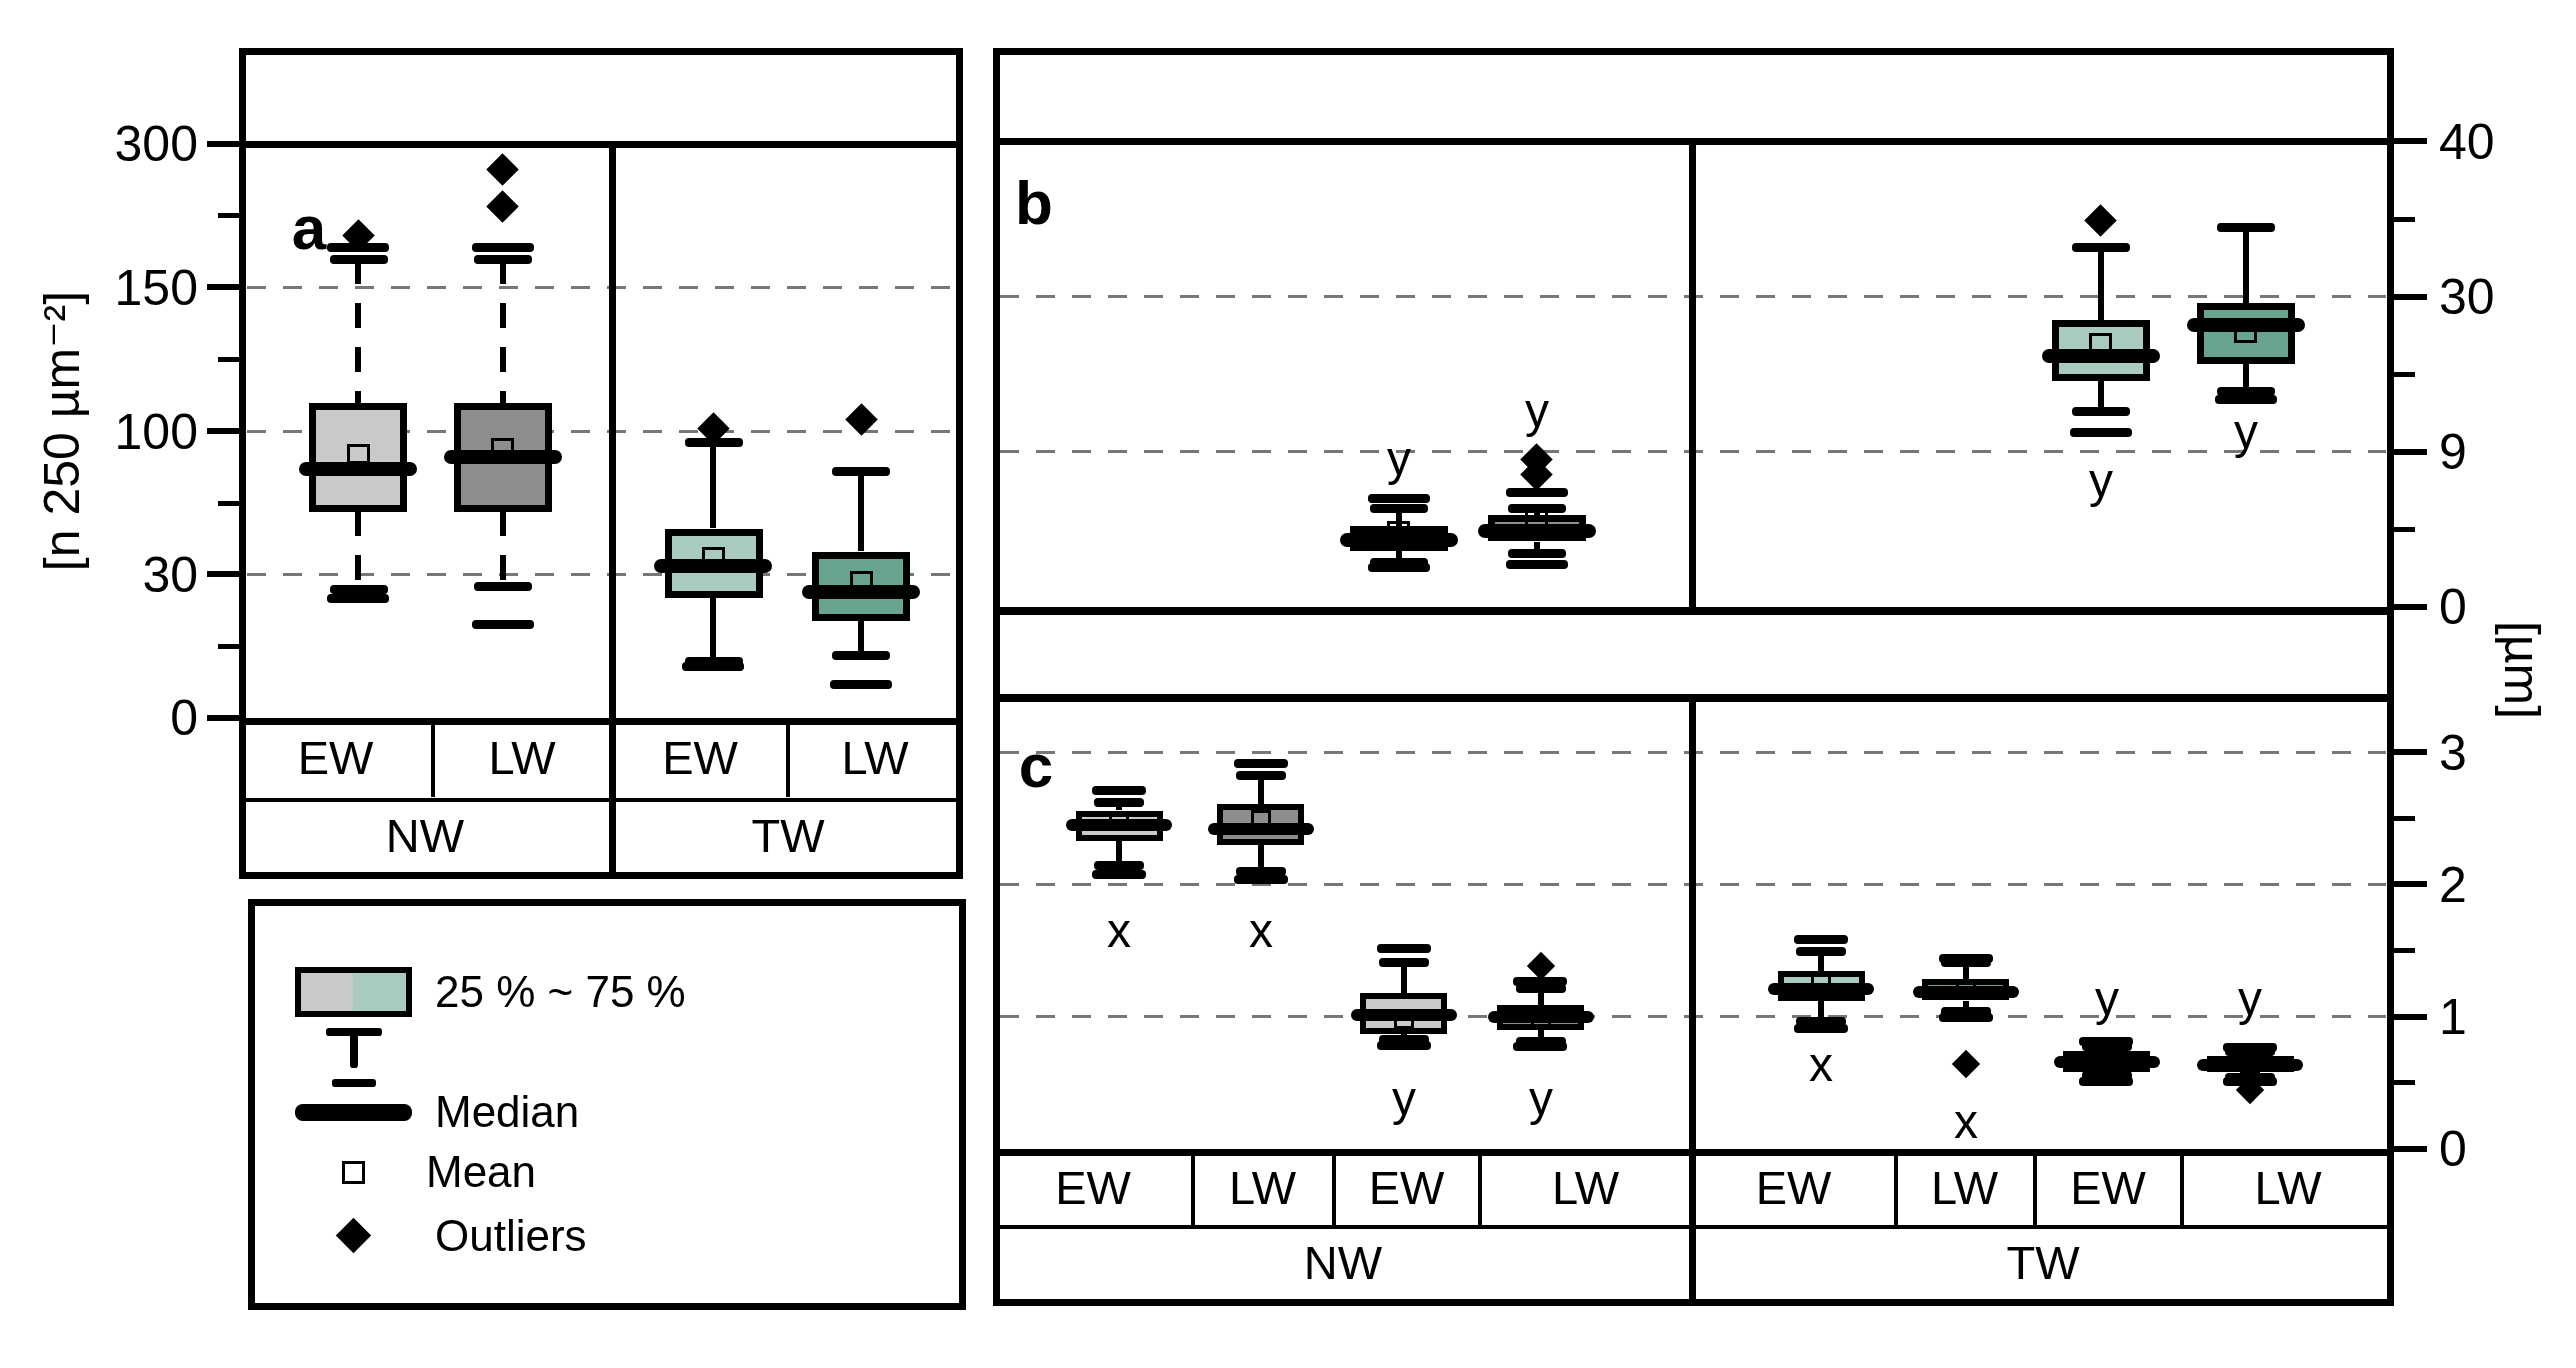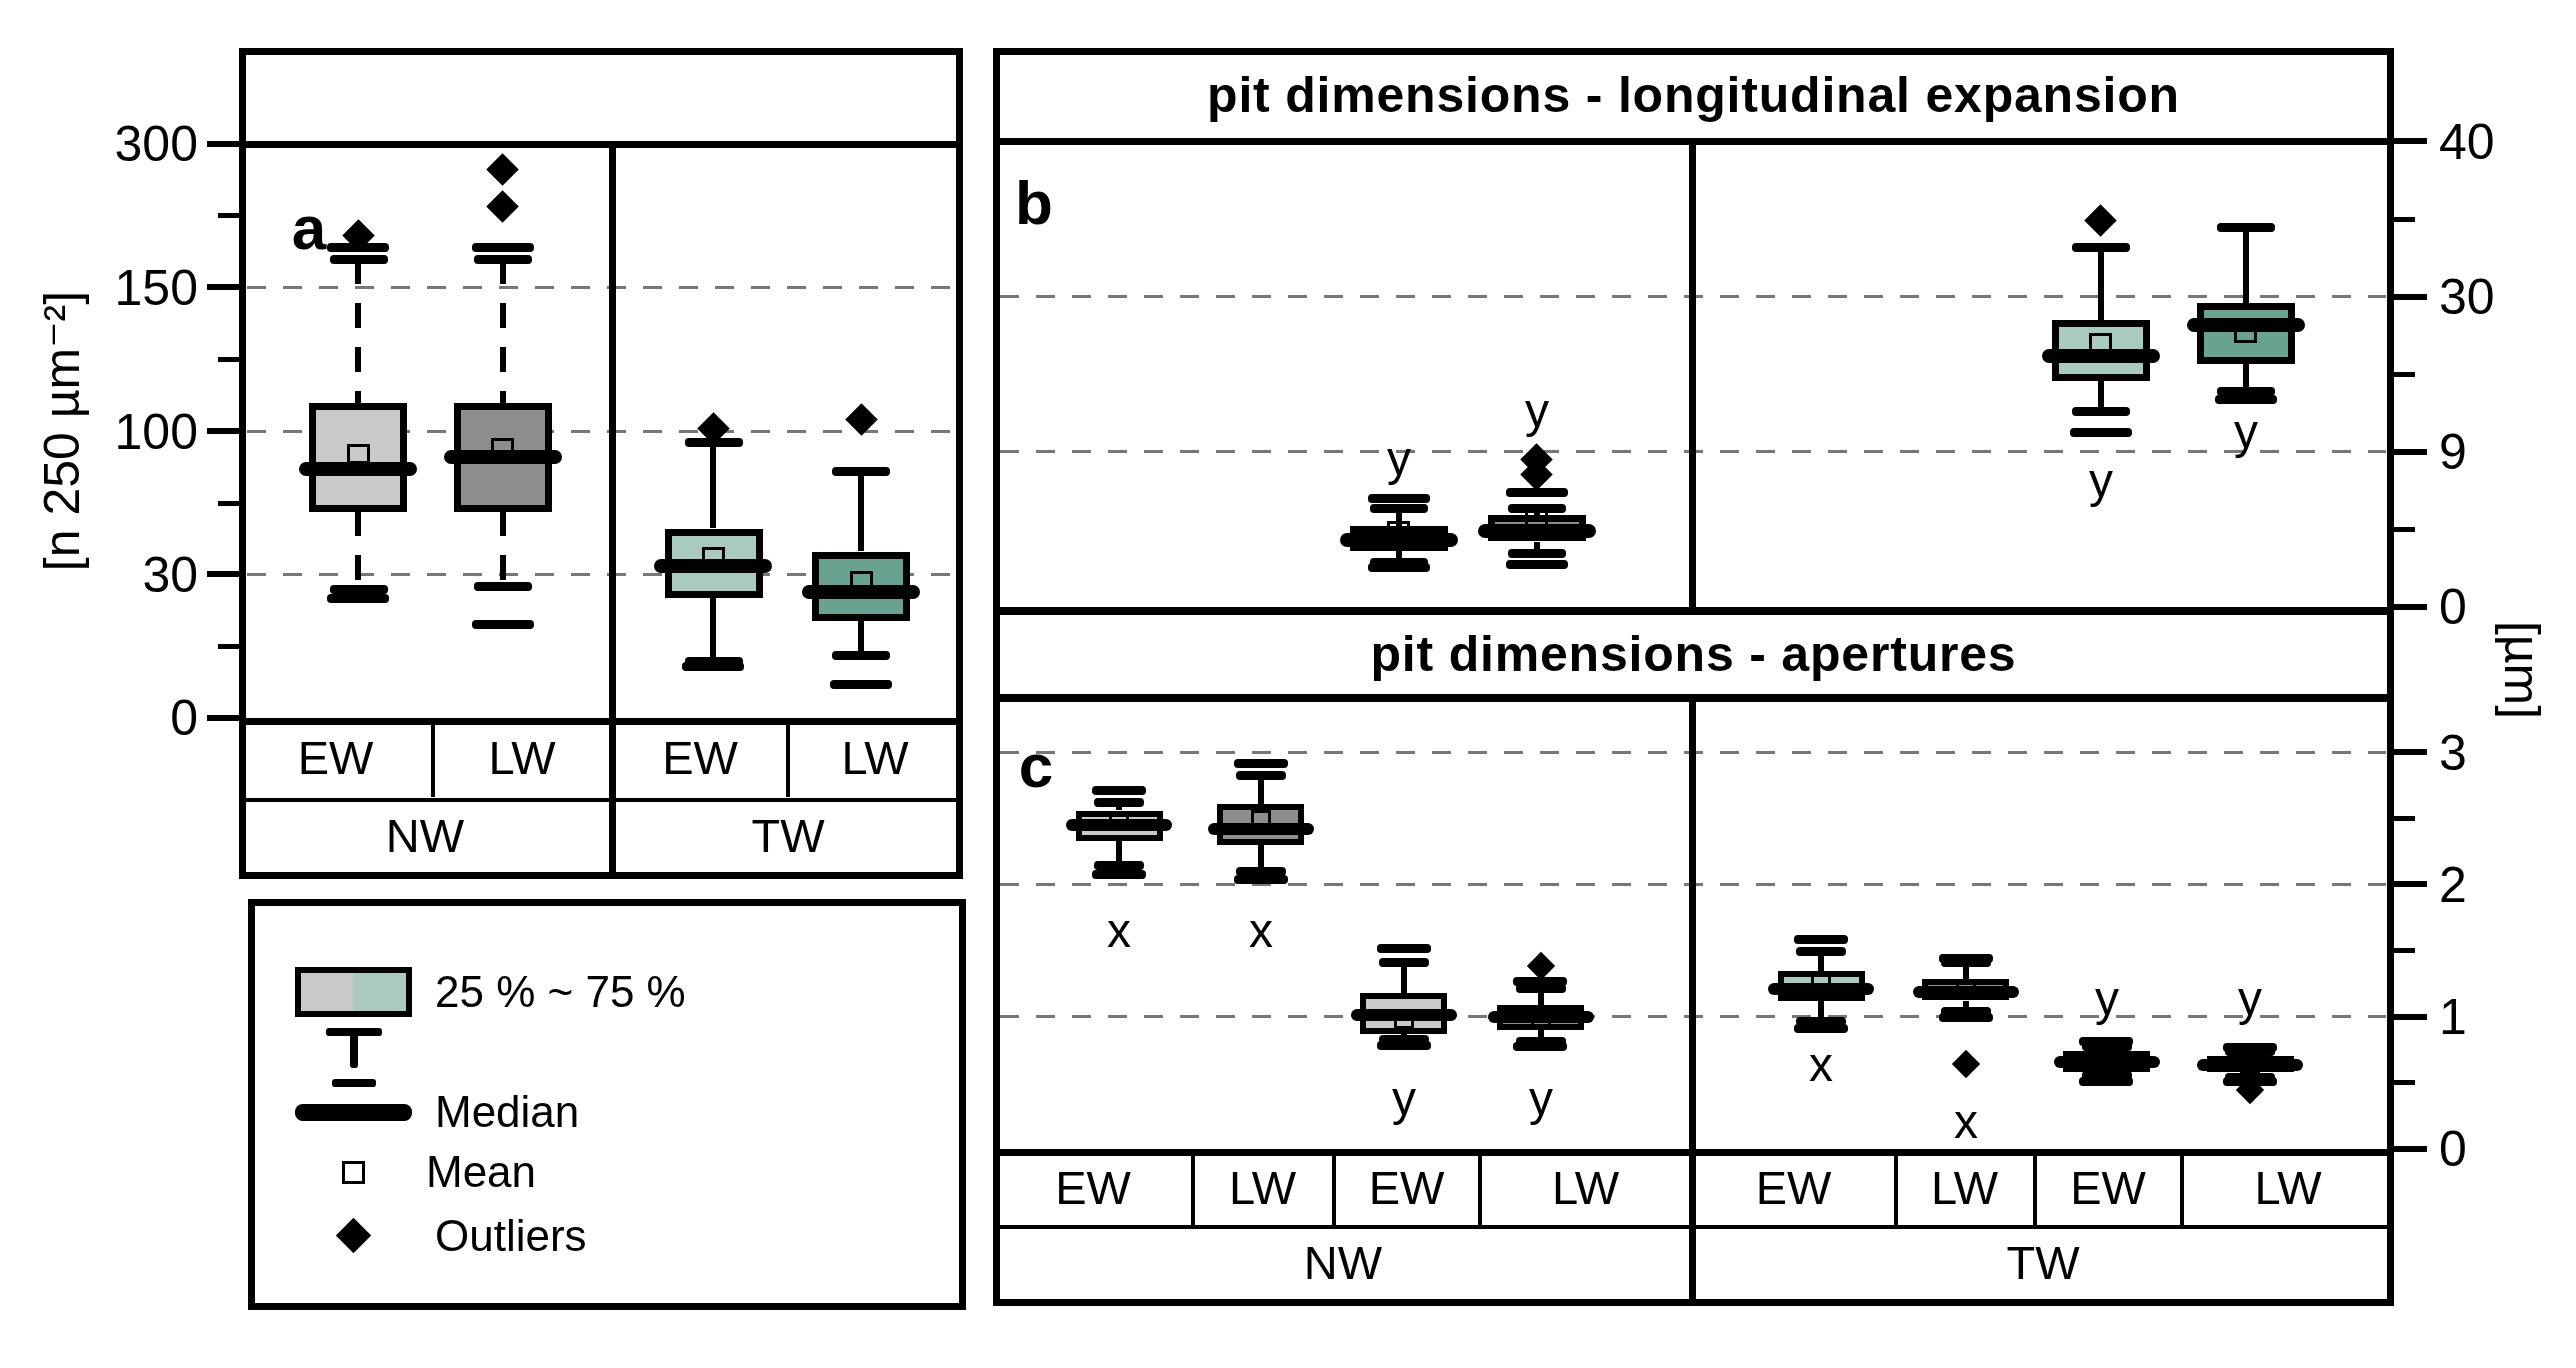--- a/index.html
+++ b/index.html
@@ -22,26 +22,20 @@
 </style>
 </head>
 <body>
 
 <div id="canvas">
 
   <div class="frame" id="frame-a" style="left:239px;top:48px;width:724px;height:831px;"></div>
   <div class="frame" id="frame-right" style="left:993px;top:48px;width:1401px;height:1258px;"></div>
   <div class="frame" id="frame-legend" style="left:248px;top:899px;width:718px;height:411px;"></div>
 
-  <div class="band" id="band-b" style="left:993px;top:51px;width:1401px;height:88px;">
-    <span>pit dimensions - longitudinal expansion</span>
-  </div>
-  <div class="band" id="band-c" style="left:993px;top:616px;width:1401px;height:76px;">
-    <span>pit dimensions - apertures</span>
-  </div>
 
   <div class="panel-letter" style="left:309px;top:227px;">a</div>
   <div class="panel-letter" style="left:1034px;top:202px;">b</div>
   <div class="panel-letter" style="left:1036px;top:765px;">c</div>
 
   <div class="rot-left" style="left:62px;top:431px;">[n 250 µm⁻²]</div>
   <div class="rot-right" style="left:2522px;top:670px;">[µm]</div>
 
   <div class="lg-swatch" style="left: 295px; top: 967px; width: 117px; height: 50px; background: linear-gradient(90deg, rgb(201, 201, 201) 0px, rgb(201, 201, 201) 50%, rgb(169, 202, 190) 50%, rgb(169, 202, 190) 100%);"></div>
   <div class="lg-bar" style="left:326px;top:1028px;width:56px;height:7.8px;"></div>

